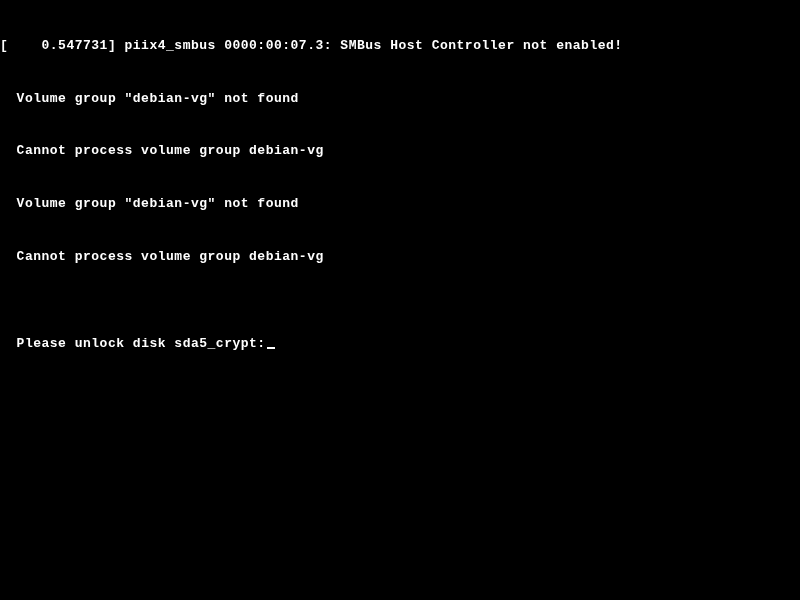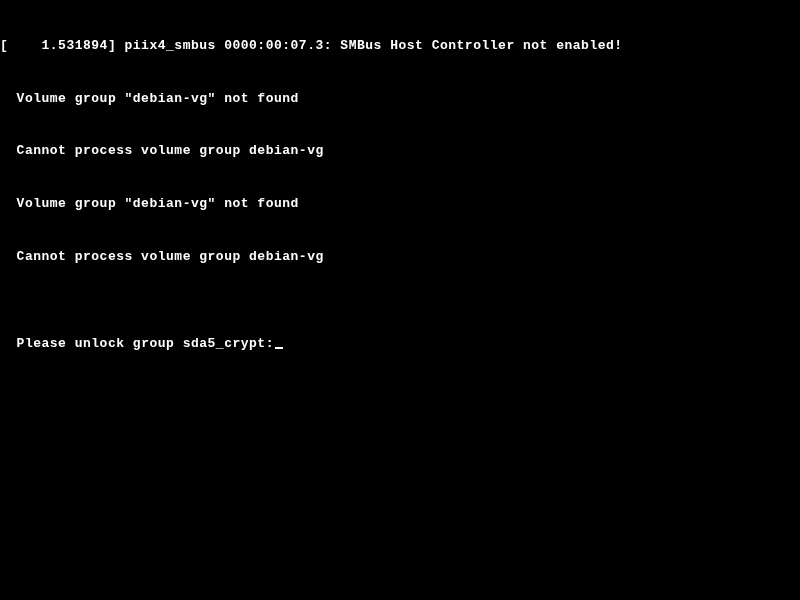--- a/index.html
+++ b/index.html
@@ -40,20 +40,20 @@
       vertical-align: baseline;
       margin-left: 1px;
       position: relative;
       top: 2px;
     }
   </style>
 </head>
 <body>
 
 <div class="terminal">
-  <span class="line">[    1.531894] piix4_smbus 0000:00:07.3: SMBus Host Controller not enabled!</span>
+  <span class="line">[    0.547731] piix4_smbus 0000:00:07.3: SMBus Host Controller not enabled!</span>
   <span class="line">  Volume group "debian-vg" not found</span>
   <span class="line">  Cannot process volume group debian-vg</span>
   <span class="line">  Volume group "debian-vg" not found</span>
   <span class="line">  Cannot process volume group debian-vg</span>
   <div class="blank-line"></div>
-  <span class="prompt-line">Please unlock group sda5_crypt:</span><span><span class="cursor"></span></span>
+  <span class="prompt-line">Please unlock disk sda5_crypt:</span><span><span class="cursor"></span></span>
 </div>
 
 </body></html>

